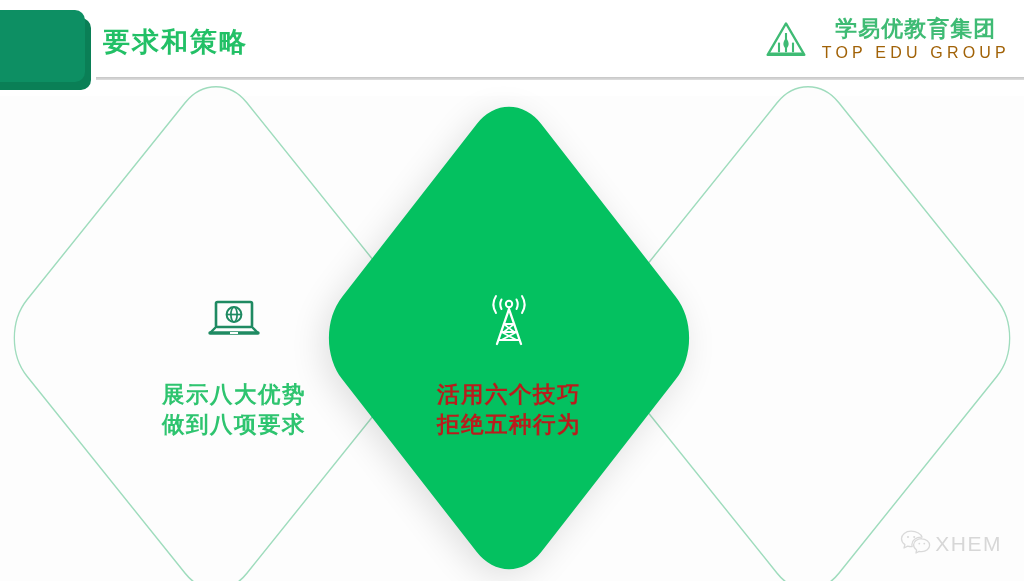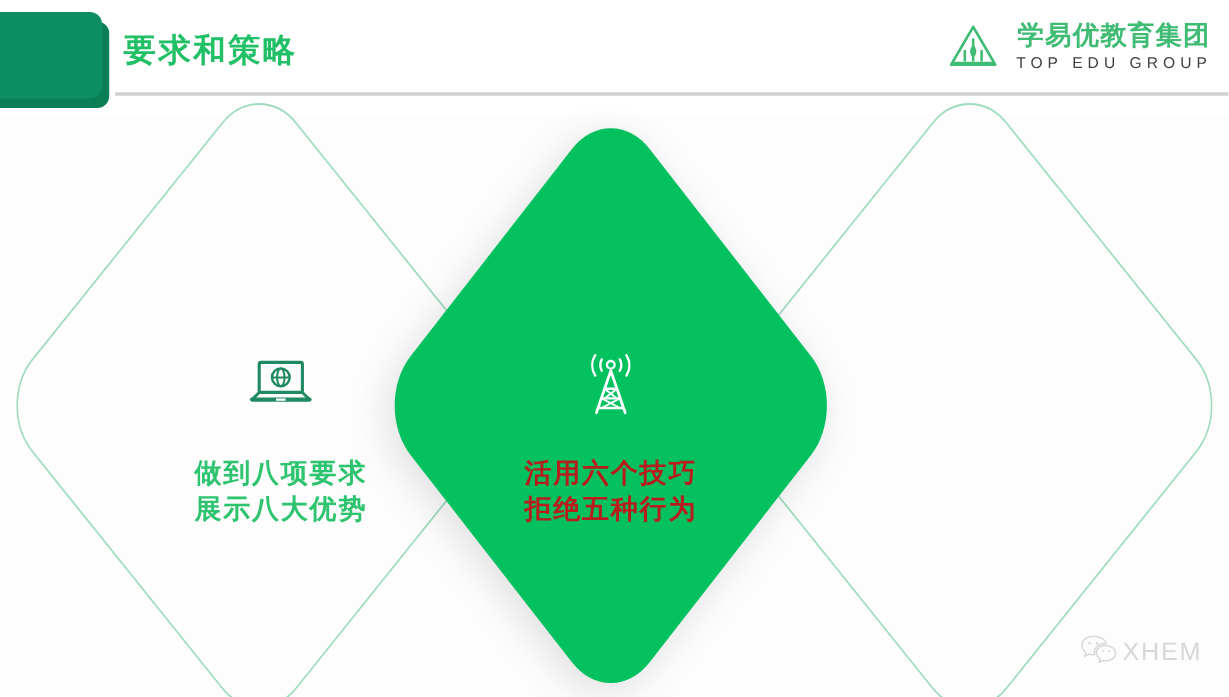--- a/index.html
+++ b/index.html
@@ -91,22 +91,22 @@
     line-height: 1;
   }
   .logo-cn {
     font-size: 22px;
     font-weight: bold;
     color: #3fbb74;
     letter-spacing: 1px;
     white-space: nowrap;
   }
   .logo-en {
-    font-size: 13px;
-    color: #404040;
+    font-size: 16px;
+    color: #a16207;
     letter-spacing: 4.2px;
     margin-top: 5px;
     white-space: nowrap;
   }
 
   
   .stage {
     position: absolute;
     left: 0;
     top: 96px;
@@ -245,22 +245,22 @@
         <svg width="56" height="46" viewBox="0 0 56 46" fill="none" aria-hidden="true">
           <rect x="10" y="4" width="36" height="25" rx="1.5" stroke="#1f8a62" stroke-width="2.6" fill="none"></rect>
           <circle cx="28" cy="16.5" r="7.4" stroke="#1f8a62" stroke-width="2"></circle>
           <ellipse cx="28" cy="16.5" rx="3.1" ry="7.4" stroke="#1f8a62" stroke-width="1.7"></ellipse>
           <path d="M20.8 16.5 H35.2" stroke="#1f8a62" stroke-width="1.7"></path>
           <path d="M4 35 H52" stroke="#1f8a62" stroke-width="3.4" stroke-linecap="round"></path>
           <path d="M10 29 L4 35 M46 29 L52 35" stroke="#1f8a62" stroke-width="2.4"></path>
           <path d="M24 35 H32" stroke="#ffffff" stroke-width="2"></path>
         </svg>
       </div>
+      <div class="card-text t-green">展示八大优势</div>
       <div class="card-text t-green">做到八项要求</div>
-      <div class="card-text t-green">展示八大优势</div>
     </div>
 
     <div class="content c-center" style="z-index:12;">
       <div class="card-icon">
         <svg width="56" height="54" viewBox="0 0 56 54" fill="none" aria-hidden="true">
           <circle cx="28" cy="10" r="3.2" stroke="#ffffff" stroke-width="2"></circle>
           <path d="M20.5 5.5 A10 10 0 0 0 20.5 15" stroke="#ffffff" stroke-width="2" stroke-linecap="round"></path>
           <path d="M35.5 5.5 A10 10 0 0 1 35.5 15" stroke="#ffffff" stroke-width="2" stroke-linecap="round"></path>
           <path d="M15 2 A16 16 0 0 0 15 19" stroke="#ffffff" stroke-width="2" stroke-linecap="round"></path>
           <path d="M41 2 A16 16 0 0 1 41 19" stroke="#ffffff" stroke-width="2" stroke-linecap="round"></path>

